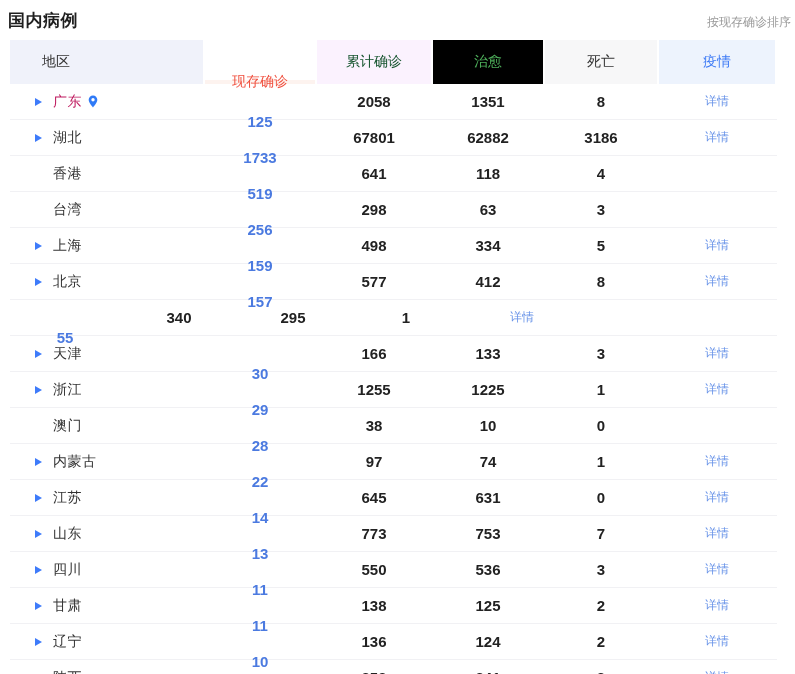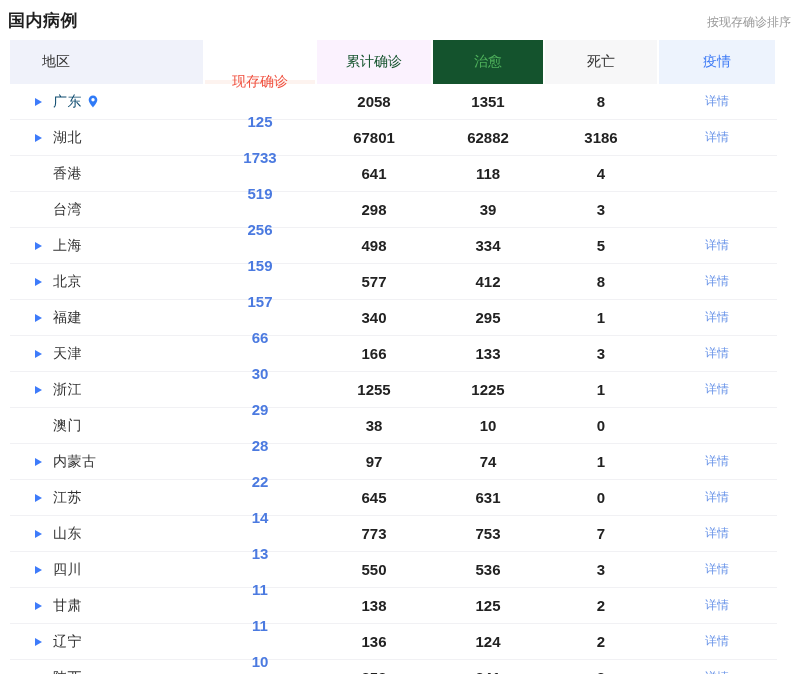--- a/index.html
+++ b/index.html
@@ -19,33 +19,33 @@
   
   .thead, .trow { display:flex; column-gap:2px; margin:0 18px 0 10px; }
   .c0{width:193px;text-align:center;} .c1{width:110px;margin-top:40px;} .c2{width:114px;} .c3{width:110px;} .c4{width:112px;} .c5{width:116px;}
 
   
   .thead { height:44px; }
   .th { display:flex; align-items:center; justify-content:center; font-size:14px; }
   .th-region  { background:#f0f2fa; color:#333; justify-content:flex-start; padding-left:32px; }
   .th-current { background:#fdf3ef; color:#f0503f; }
   .th-cum     { background:#fbf2fe; color:#14532d; }
-  .th-cured   { background:#14532d; color:#4eb05b; }
+  .th-cured   { background:#000000; color:#4eb05b; }
   .th-death   { background:#f7f7f8; color:#333; }
   .th-detail  { background:#edf3fd; color:#3d7af5; }
 
   
   .tbody {}
   .trow { height:36px; align-items:center; border-bottom:1px solid #f1f1f4; }
   .cell { display:flex; align-items:center; justify-content:center; }
   .cell-region { justify-content:flex-start; }
   .arrow { width:0; height:0; border-left:7px solid #3e7bfa; border-top:4.5px solid transparent;
            border-bottom:4.5px solid transparent; margin-left:25px; margin-right:11px; flex:none; }
   .rname { font-size:14px; color:#333; font-weight:500; letter-spacing:.5px; }
-  .rname.hl { color:#0c4a6e; }
+  .rname.hl { color:#be185d; }
   .pin { margin-left:4px; flex:none; }
   .num { font-size:15px; font-weight:bold; color:#222; }
   .num-current { color:#4b7ae0; }
   .detail-link { font-size:12px; color:#6893e8; text-decoration:none; cursor:pointer; }
 </style>
 </head>
 <body>
 
 <div class="page">
 
@@ -109,21 +109,21 @@
       </div>
     </div>
       <div class="trow">
       <div class="cell cell-region c0">
         <span class="arrow" style="visibility: hidden;"></span>
         <span class="rname">台湾</span>
 
       </div>
       <div class="cell num num-current c1">256</div>
       <div class="cell num c2">298</div>
-      <div class="cell num c3">39</div>
+      <div class="cell num c3">63</div>
       <div class="cell num c4">3</div>
       <div class="cell c5">
         
       </div>
     </div>
       <div class="trow">
       <div class="cell cell-region c0">
         <span class="arrow"></span>
         <span class="rname">上海</span>
 
@@ -144,26 +144,21 @@
       </div>
       <div class="cell num num-current c1">157</div>
       <div class="cell num c2">577</div>
       <div class="cell num c3">412</div>
       <div class="cell num c4">8</div>
       <div class="cell c5">
         <a class="detail-link">详情</a>
       </div>
     </div>
       <div class="trow">
-      <div class="cell cell-region c0">
-        <span class="arrow"></span>
-        <span class="rname">福建</span>
-
-      </div>
-      <div class="cell num num-current c1">66</div>
+      <div class="cell num num-current c1">55</div>
       <div class="cell num c2">340</div>
       <div class="cell num c3">295</div>
       <div class="cell num c4">1</div>
       <div class="cell c5">
         <a class="detail-link">详情</a>
       </div>
     </div>
       <div class="trow">
       <div class="cell cell-region c0">
         <span class="arrow"></span>

